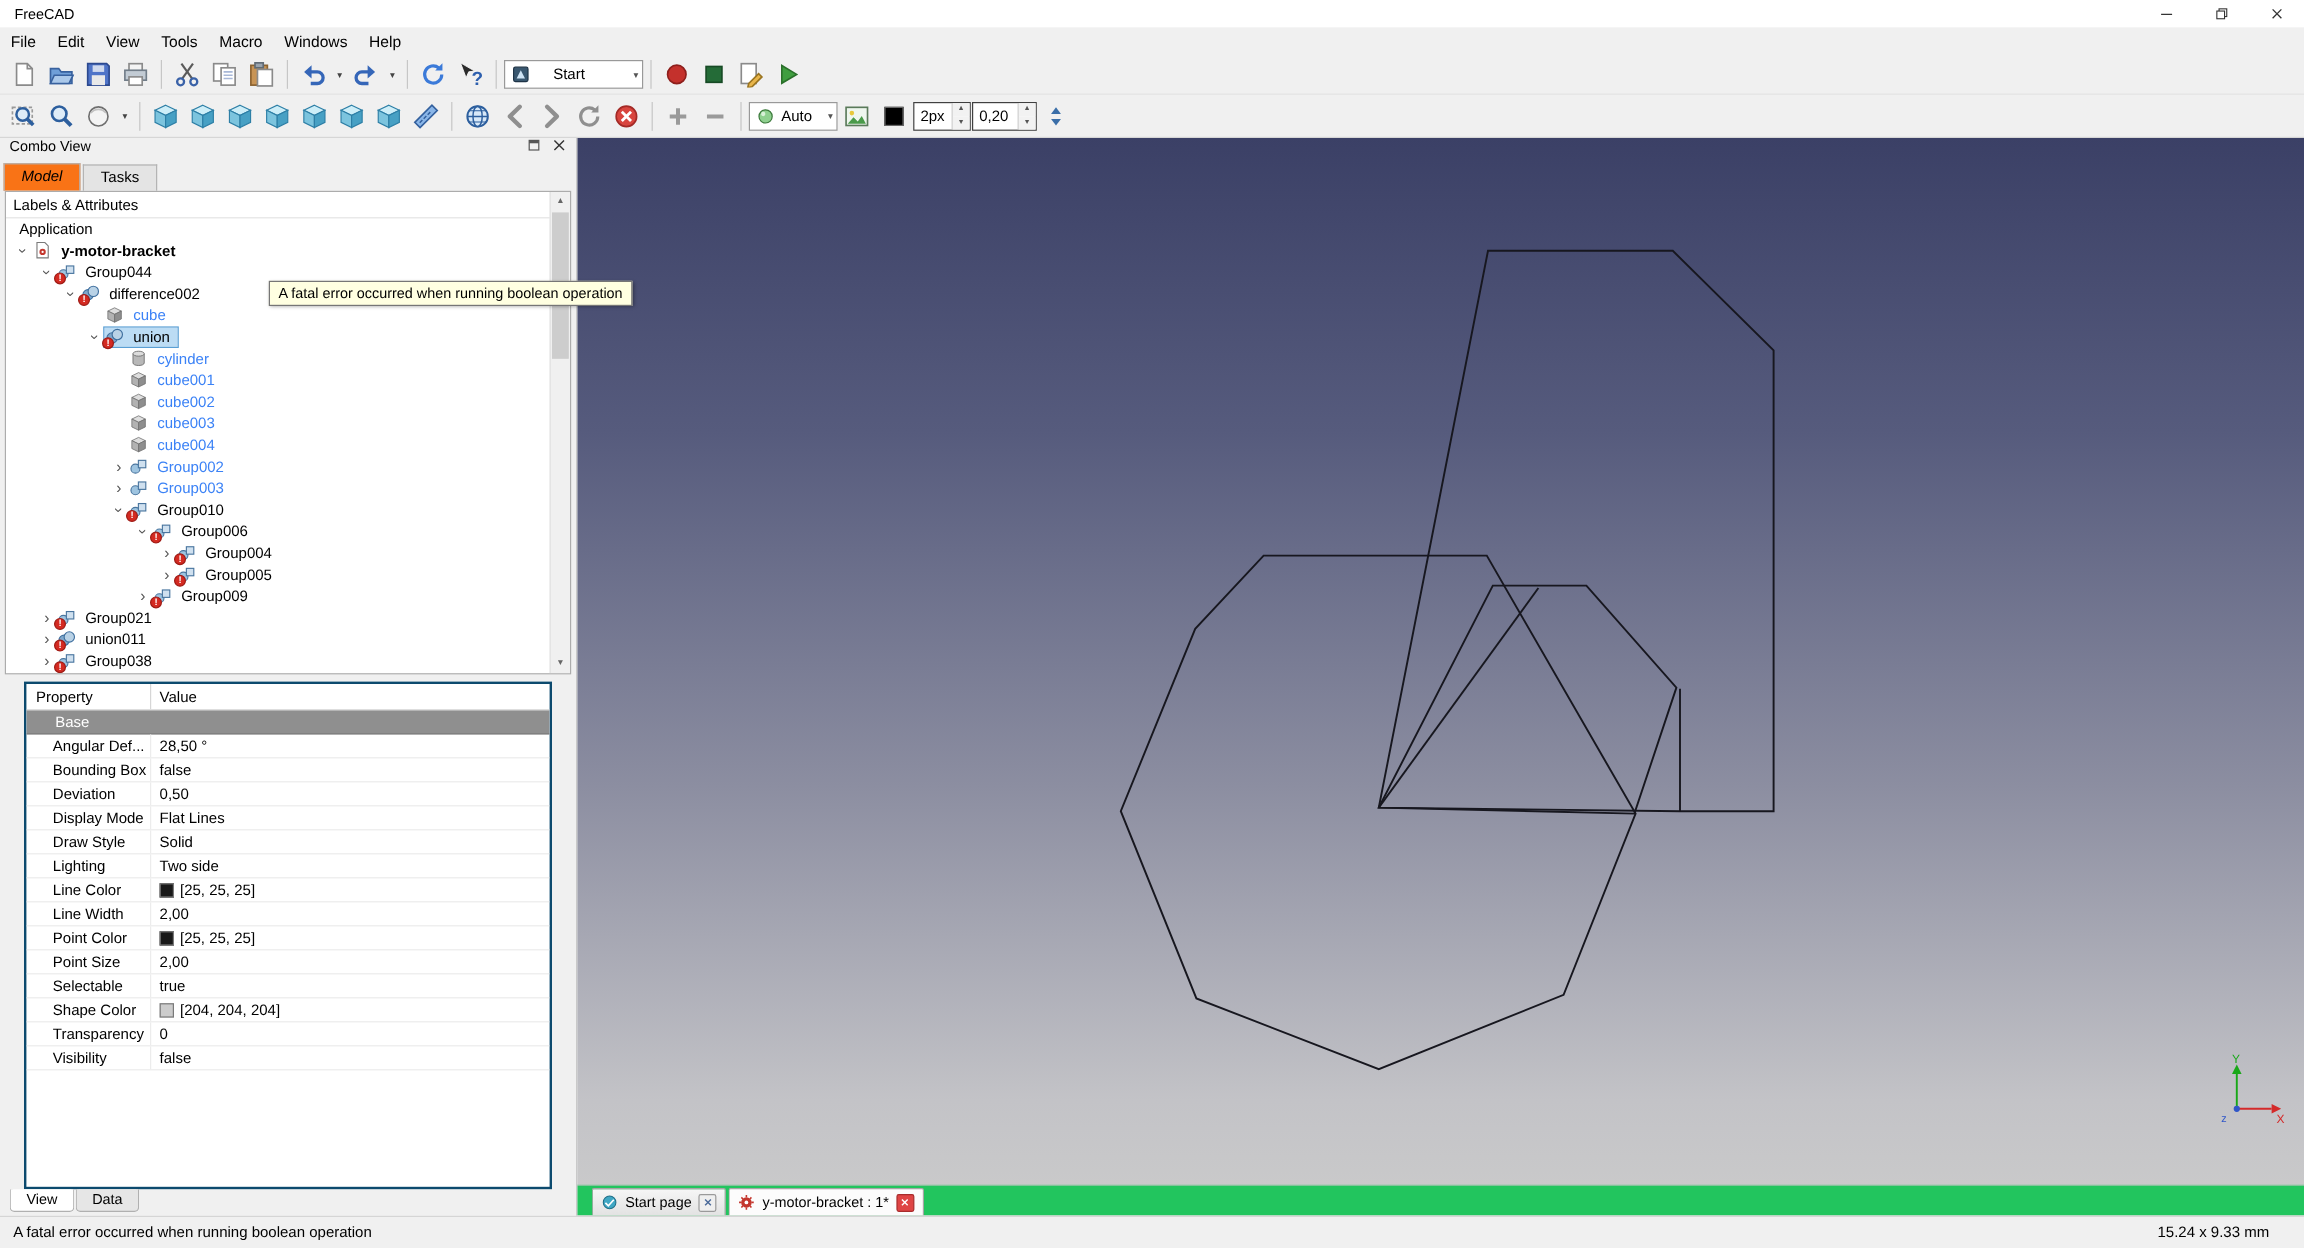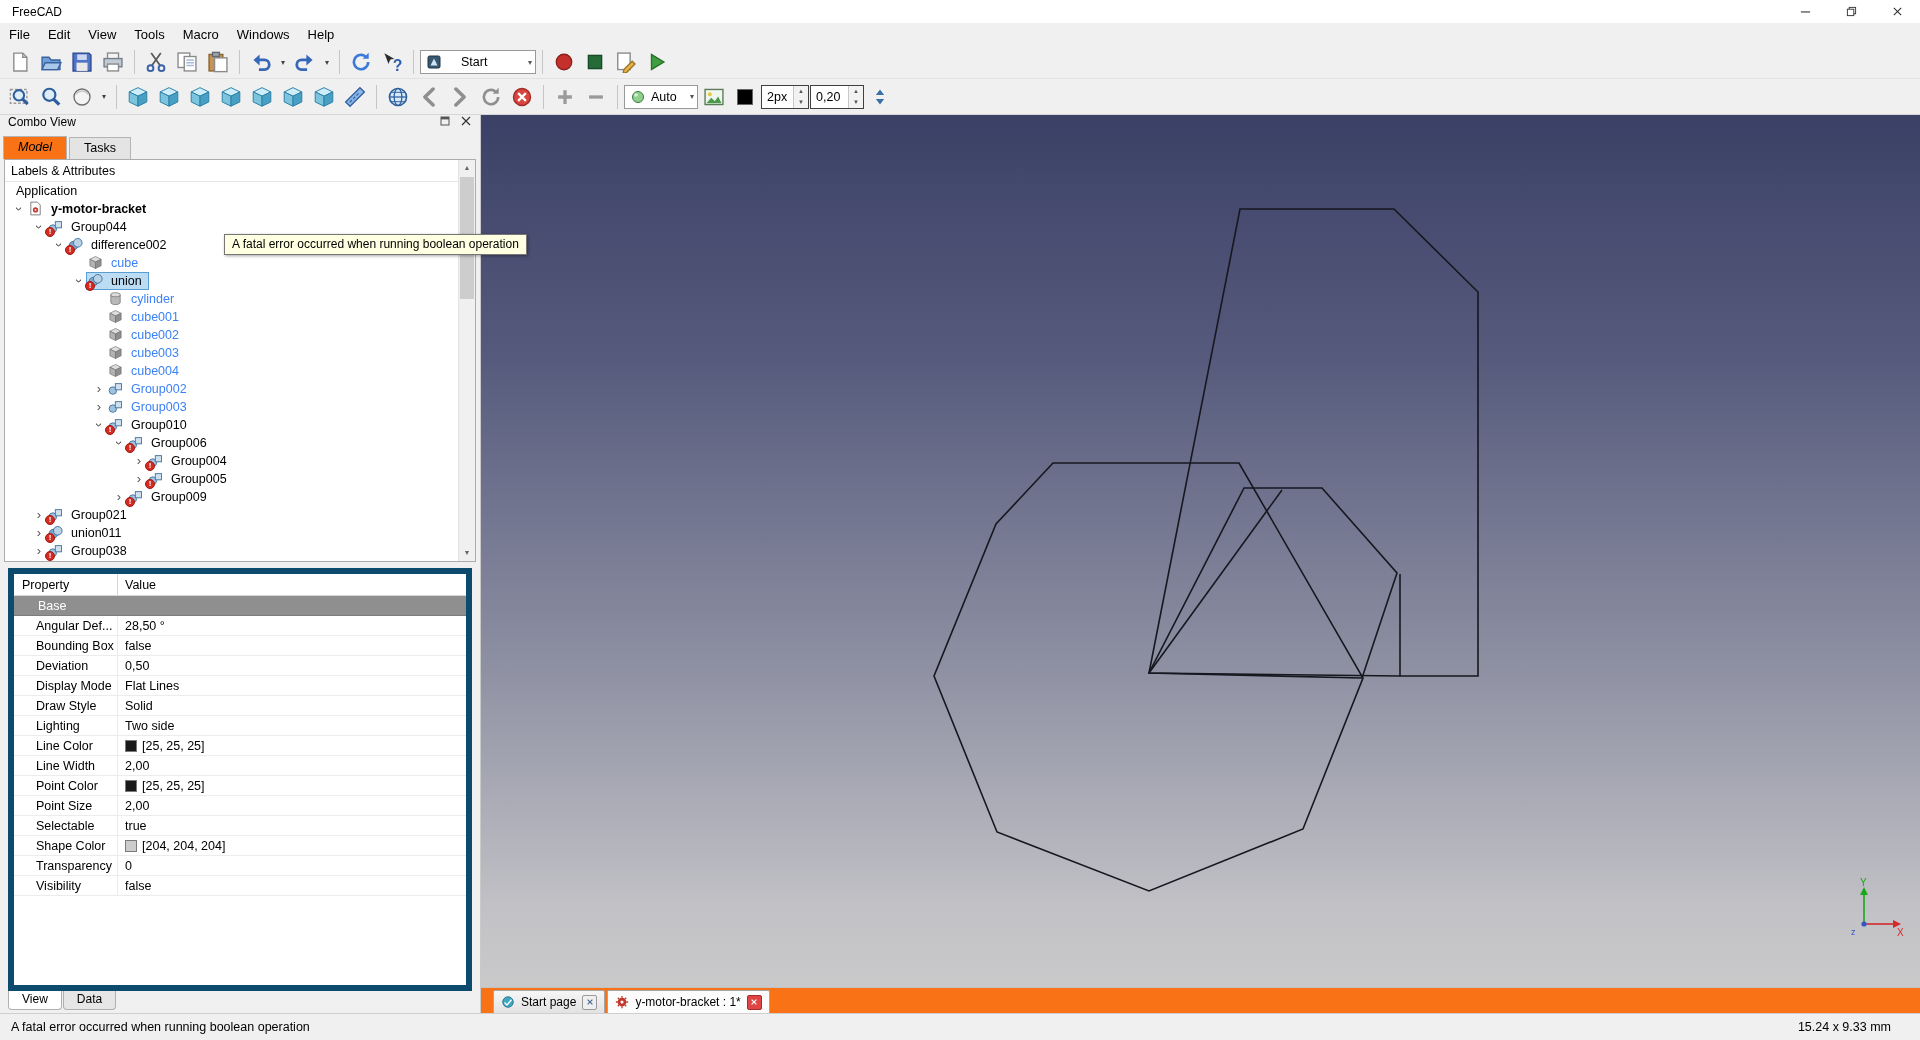--- a/index.html
+++ b/index.html
@@ -63,21 +63,21 @@
   
   .vscroll { position: absolute; right: 0; top: 0; bottom: 0; width: 17px; background: #f0f0f0; border-left: 1px solid #e2e2e2; }
   .vs-btn { height: 16px; font-size: 7px; color: #666; text-align: center; line-height: 16px; }
   .vs-btn.down { position: absolute; bottom: 0; left: 0; right: 0; }
   .vs-thumb { position: absolute; top: 17px; left: 1px; right: 1px; height: 122px; background: #cdcdcd; }
 
   
   .tree-tooltip { position: absolute; left: 224px; top: 119px; background: #ffffe1; border: 1px solid #767676; padding: 2px 7px 3px; font-size: 12px; white-space: nowrap; z-index: 40; box-shadow: 1px 1px 3px rgba(0,0,0,.35); }
 
   
-  .prop-box { margin: 6px 8px 0; background: #fff; border: 6px solid #0c4a6e; flex: 1; display: flex; flex-direction: column; font-size: 12.5px; overflow: hidden; }
+  .prop-box { margin: 6px 20px 0; background: #fff; border: 2px solid #0c4a6e; flex: 1; display: flex; flex-direction: column; font-size: 12.5px; overflow: hidden; }
   .prop-head { display: flex; height: 22px; border-bottom: 1px solid #d6d6d6; flex: none; }
   .prop-head .c1 { width: 104px; padding-left: 8px; border-right: 1px solid #d6d6d6; display: flex; align-items: center; }
   .prop-head .c2 { flex: 1; padding-left: 7px; display: flex; align-items: center; }
   .prop-group { height: 20px; background: #8f8f8f; color: #fff; display: flex; align-items: center; padding-left: 24px; border-bottom: 1px solid #7d7d7d; flex: none; }
   .prop-row { display: flex; height: 20px; border-bottom: 1px solid #ececec; flex: none; }
   .prop-row .c1 { width: 104px; padding-left: 22px; border-right: 1px solid #ececec; display: flex; align-items: center; white-space: nowrap; overflow: hidden; }
   .prop-row .c2 { flex: 1; padding-left: 7px; display: flex; align-items: center; gap: 5px; white-space: nowrap; }
   .swatch { width: 12px; height: 12px; border: 1px solid #7a7a7a; flex: none; }
 
   
@@ -85,21 +85,21 @@
   .btab { padding: 1px 13px 3px; font-size: 12px; border: 1px solid #b0b0b0; border-top: none; background: #e6e6e6; border-radius: 0 0 4px 4px; margin-right: 1px; }
   .btab.active { background: #fff; }
 
   
   .right-col { flex: 1; display: flex; flex-direction: column; min-width: 0; }
   .viewport { flex: 1; position: relative; background: linear-gradient(180deg, #3b4066 0%, #565b7d 28%, #8c8ea1 62%, #c3c3c7 92%, #c9c9ca 100%); min-height: 0; }
   svg.wire { position: absolute; inset: 0; width: 100%; height: 100%; display: block; }
   .axis { position: absolute; right: 14px; bottom: 44px; }
 
   
-  .doc-tabbar { height: 26px; background: #f97316; border-top: 1px solid #c2c2c2; display: flex; align-items: flex-end; padding-left: 12px; gap: 2px; flex: none; }
+  .doc-tabbar { height: 26px; background: #22c55e; border-top: 1px solid #c2c2c2; display: flex; align-items: flex-end; padding-left: 12px; gap: 2px; flex: none; }
   .dtab { height: 23px; display: flex; align-items: center; gap: 6px; padding: 0 7px; border: 1px solid #a6a6a6; border-bottom: none; background: linear-gradient(#f6f6f6, #e2e2e2); font-size: 12px; border-radius: 2px 2px 0 0; }
   .dtab.active { background: #fcfcfc; }
   .dtab-icon svg { width: 14px; height: 14px; display: block; }
   .dtab-close { width: 15px; height: 15px; display: flex; align-items: center; justify-content: center; border: 1px solid #9a9a9a; background: #efefef; color: #4a6a9a; border-radius: 2px; }
   .dtab-close svg { width: 8px; height: 8px; }
   .dtab.active .dtab-close { background: #df4545; border-color: #a82c2c; color: #fff; }
 
   
   .statusbar { height: 27px; background: #f0f0f0; border-top: 1px solid #cfcfcf; display: flex; align-items: center; padding: 0 11px; font-size: 12.5px; flex: none; }
   .status-dims { margin-left: auto; padding-right: 18px; }

